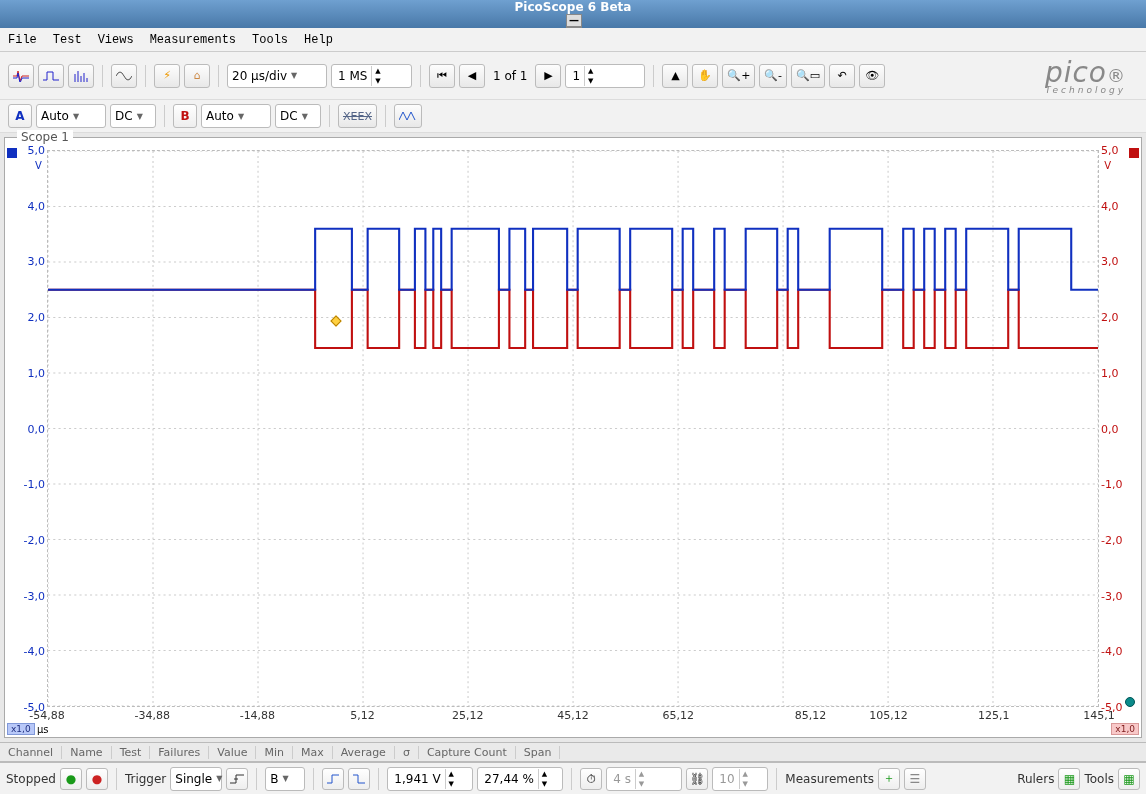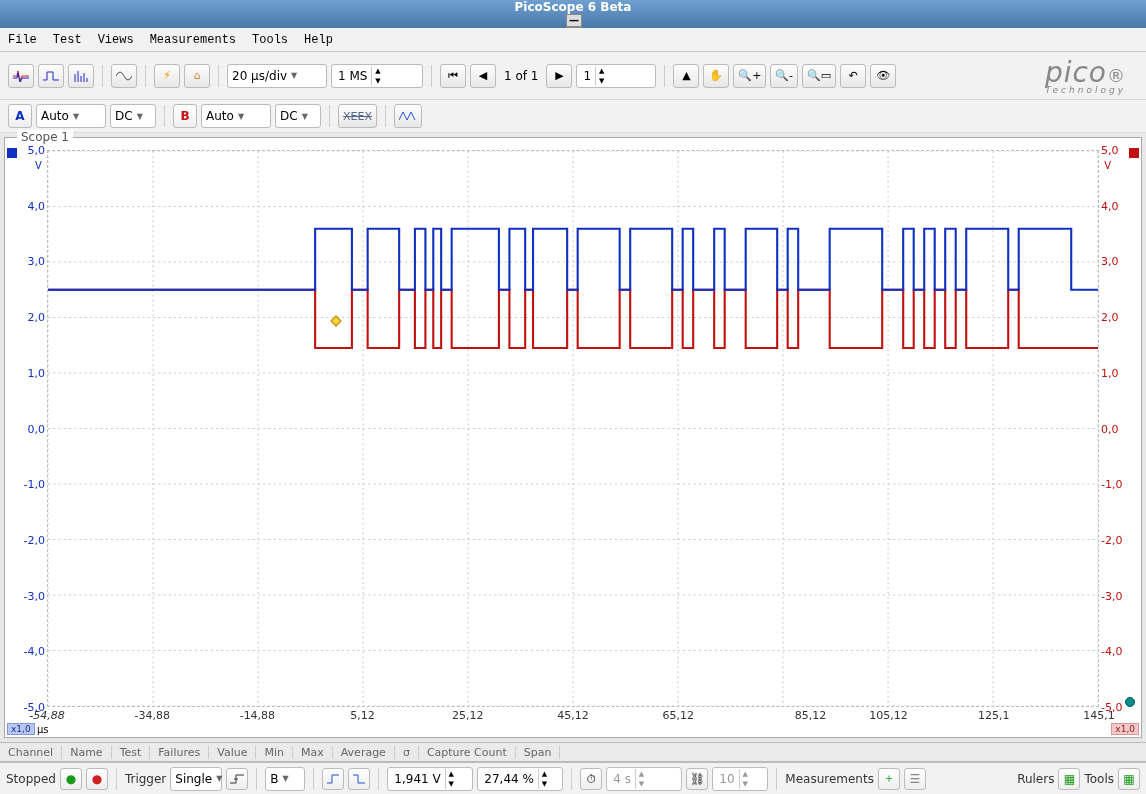--- a/index.html
+++ b/index.html
@@ -101,21 +101,21 @@
       <span style="color:#e90">⚡</span>
     </span>
   <span class="tbtn">
       <span style="color:#c84">⌂</span>
     </span>
   <span class="tsep"></span>
   <div class="tsel" style="width:100px">
       <span>20 µs/div</span>
       <span class="caret">▼</span>
     </div>
-  <div class="spin" style="width:92px">
+  <div class="spin" style="width:81px">
       <span>1 MS</span>
       <span class="spinbtns">
         <div>▲</div>
         <div>▼</div>
       </span>
     </div>
   <span class="tsep"></span>
   <span class="tbtn">⏮</span>
   <span class="tbtn">◀</span>
   <span style="padding:0 4px">1 of 1</span>
@@ -231,21 +231,21 @@
           <line y1="0" y2="560" x1="899.9899989999" x2="899.9899989999" class="gridline-v"></line>
           <line y1="0" y2="560" x1="1000" x2="1000" class="gridline-v"></line>
         </g>
       <polyline id="traceB" fill="none" stroke="#c01010" stroke-width="2" points="0,140 254.42544254425448,140 254.42544254425448,198.79999999999998 289.42894289428943,198.79999999999998 289.42894289428943,140 304.43044304430447,140 304.43044304430447,198.79999999999998 334.4334433443344,198.79999999999998 334.4334433443344,140 349.43494349434945,140 349.43494349434945,198.79999999999998 359.43594359435946,198.79999999999998 359.43594359435946,140 366.93669366936695,140 366.93669366936695,198.79999999999998 374.43744374437443,198.79999999999998 374.43744374437443,140 384.43844384438444,140 384.43844384438444,198.79999999999998 429.4429442944294,198.79999999999998 429.4429442944294,140 439.4439443944395,140 439.4439443944395,198.79999999999998 454.44544454445446,198.79999999999998 454.44544454445446,140 461.94619461946195,140 461.94619461946195,198.79999999999998 494.4494449444944,198.79999999999998 494.4494449444944,140 504.4504450445044,140 504.4504450445044,198.79999999999998 544.4544454445445,198.79999999999998 544.4544454445445,140 554.4554455445545,140 554.4554455445545,198.79999999999998 594.4594459445944,198.79999999999998 594.4594459445944,140 604.4604460446045,140 604.4604460446045,198.79999999999998 614.4614461446145,198.79999999999998 614.4614461446145,140 634.4634463446345,140 634.4634463446345,198.79999999999998 644.4644464446445,198.79999999999998 644.4644464446445,140 664.4664466446645,140 664.4664466446645,198.79999999999998 694.4694469446945,198.79999999999998 694.4694469446945,140 704.4704470447045,140 704.4704470447045,198.79999999999998 714.4714471447145,198.79999999999998 714.4714471447145,140 744.4744474447444,140 744.4744474447444,198.79999999999998 794.4794479447945,198.79999999999998 794.4794479447945,140 814.4814481448145,140 814.4814481448145,198.79999999999998 824.4824482448246,198.79999999999998 824.4824482448246,140 834.4834483448344,140 834.4834483448344,198.79999999999998 844.4844484448445,198.79999999999998 844.4844484448445,140 854.4854485448545,140 854.4854485448545,198.79999999999998 864.4864486448645,198.79999999999998 864.4864486448645,140 874.4874487448745,140 874.4874487448745,198.79999999999998 914.4914491449146,198.79999999999998 914.4914491449146,140 924.4924492449245,140 924.4924492449245,198.79999999999998 1000,198.79999999999998"></polyline>
       <polyline id="traceA" fill="none" stroke="#1030c0" stroke-width="2" points="0,140 254.42544254425448,140 254.42544254425448,78.4 289.42894289428943,78.4 289.42894289428943,140 304.43044304430447,140 304.43044304430447,78.4 334.4334433443344,78.4 334.4334433443344,140 349.43494349434945,140 349.43494349434945,78.4 359.43594359435946,78.4 359.43594359435946,140 366.93669366936695,140 366.93669366936695,78.4 374.43744374437443,78.4 374.43744374437443,140 384.43844384438444,140 384.43844384438444,78.4 429.4429442944294,78.4 429.4429442944294,140 439.4439443944395,140 439.4439443944395,78.4 454.44544454445446,78.4 454.44544454445446,140 461.94619461946195,140 461.94619461946195,78.4 494.4494449444944,78.4 494.4494449444944,140 504.4504450445044,140 504.4504450445044,78.4 544.4544454445445,78.4 544.4544454445445,140 554.4554455445545,140 554.4554455445545,78.4 594.4594459445944,78.4 594.4594459445944,140 604.4604460446045,140 604.4604460446045,78.4 614.4614461446145,78.4 614.4614461446145,140 634.4634463446345,140 634.4634463446345,78.4 644.4644464446445,78.4 644.4644464446445,140 664.4664466446645,140 664.4664466446645,78.4 694.4694469446945,78.4 694.4694469446945,140 704.4704470447045,140 704.4704470447045,78.4 714.4714471447145,78.4 714.4714471447145,140 744.4744474447444,140 744.4744474447444,78.4 794.4794479447945,78.4 794.4794479447945,140 814.4814481448145,140 814.4814481448145,78.4 824.4824482448246,78.4 824.4824482448246,140 834.4834483448344,140 834.4834483448344,78.4 844.4844484448445,78.4 844.4844484448445,140 854.4854485448545,140 854.4854485448545,78.4 864.4864486448645,78.4 864.4864486448645,140 874.4874487448745,140 874.4874487448745,78.4 914.4914491449146,78.4 914.4914491449146,140 924.4924492449245,140 924.4924492449245,78.4 974.4974497449746,78.4 974.4974497449746,140 1000,140"></polyline>
     </svg>
     <div class="diamond" id="trigMark" style="left: 27.4427%; top: 30.59%; transform: translate(-50%, -50%) rotate(45deg);"></div>
   </div>
 
   <div class="xaxis" id="xax">
-      <div class="xtick" style="left: 0%; font-style: italic;">-54,88</div>
+      <div class="xtick" style="left: 0%;">-54,88</div>
       <div class="xtick" style="left: 10%;">-34,88</div>
       <div class="xtick" style="left: 20%;">-14,88</div>
       <div class="xtick" style="left: 30%;">5,12</div>
       <div class="xtick" style="left: 40%;">25,12</div>
       <div class="xtick" style="left: 50%;">45,12</div>
       <div class="xtick" style="left: 60%;">65,12</div>
       <div class="xtick" style="left: 70%; margin-left: 27px;">85,12</div>
       <div class="xtick" style="left: 80%;">105,12</div>
       <div class="xtick" style="left: 90%;">125,1</div>
       <div class="xtick" style="left: 100%;">145,1</div>

